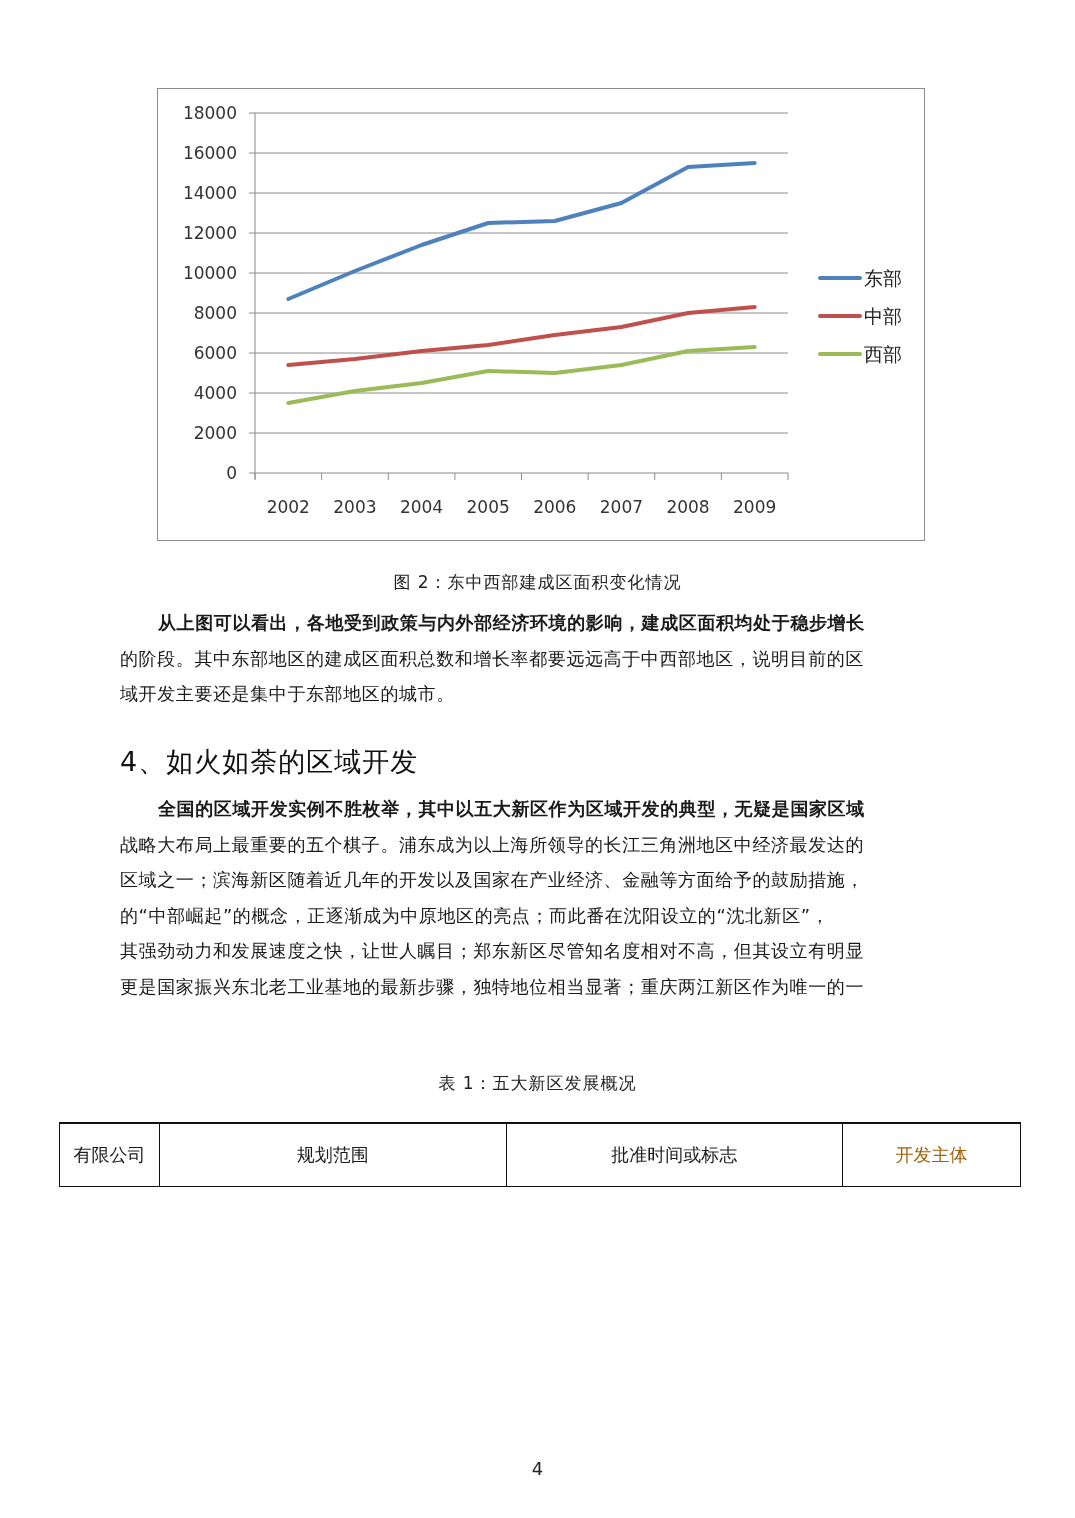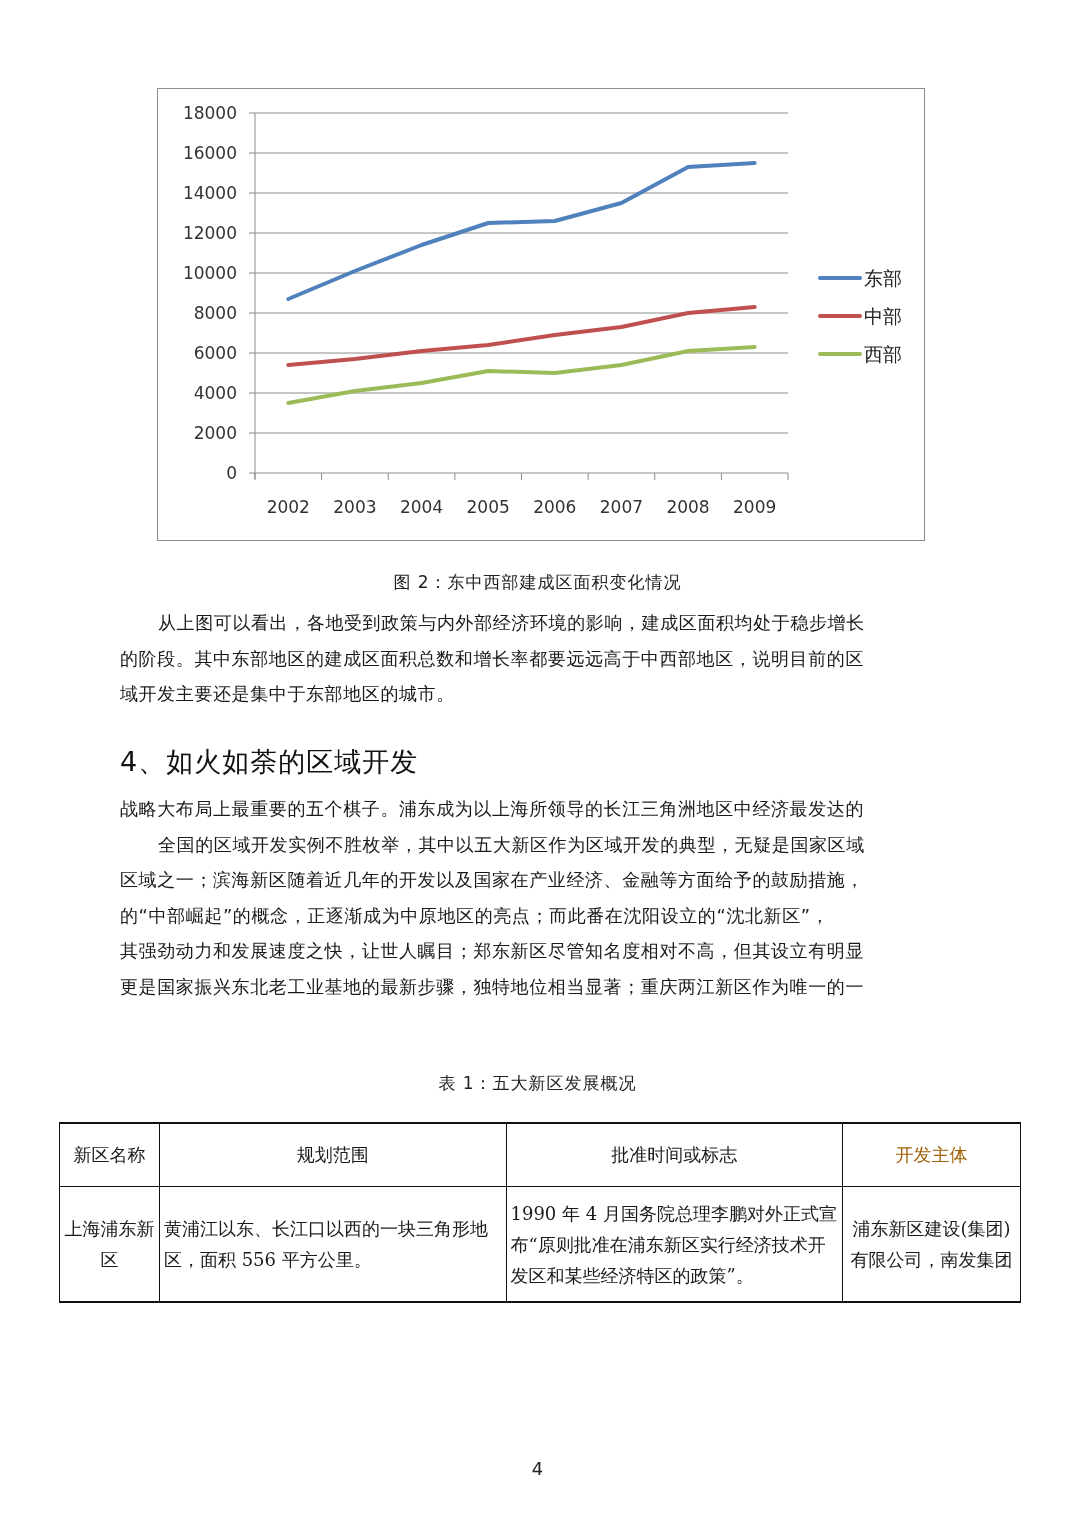--- a/index.html
+++ b/index.html
@@ -6,21 +6,21 @@
   body { width: 1075px; height: 1518px; position: relative; overflow: hidden;
          font-family: "DejaVu Sans", sans-serif; color: #1a1a1a; }
   .chart-frame { position: absolute; left: 157px; top: 88px; width: 768px; height: 453px;
                  border: 1px solid #8c8c8c; box-sizing: border-box; background: #fff; }
   .chart-frame svg { position: absolute; left: 0; top: 0; }
   .caption { position: absolute; left: 0; width: 1075px; text-align: center; font-size: 17px;
              color: #222; letter-spacing: 1px; margin-top: 12px; }
   .para { position: absolute; left: 120px; width: 840px; font-size: 18px; line-height: 35.5px;
           color: #1a1a1a; letter-spacing: 0.6px; text-align: justify; margin: 0; }
   .para .line { display: block; white-space: nowrap; }
-  .para .indent { padding-left: 38px; }
+  .para .indent { padding-left: 38px; font-weight: bold; }
   .heading { position: absolute; left: 120px; top: 744px; font-size: 27px; font-weight: normal;
              color: #111; letter-spacing: 1px; margin: 0; }
   table.main-table { position: absolute; left: 59px; top: 1122px; width: 962px;
                      border-collapse: collapse; font-family: "DejaVu Serif", serif; }
   table.main-table td, table.main-table th { border: 1.5px solid #111; font-size: 18px;
             color: #1a1a1a; padding: 0 4px; vertical-align: middle; font-weight: normal; }
   table.main-table th { height: 62px; text-align: center; font-family: "DejaVu Sans", sans-serif; }
   table.main-table th.serif { font-family: "DejaVu Serif", serif; color: #a16207; text-align: center; }
   table.main-table td { height: 114px; line-height: 31px; }
   table.main-table tr:first-child th { border-top-width: 2px; }
@@ -113,46 +113,40 @@
 
 <div class="para" style="top:605px;">
   <span class="line indent">从上图可以看出，各地受到政策与内外部经济环境的影响，建成区面积均处于稳步增长</span>
   <span class="line">的阶段。其中东部地区的建成区面积总数和增长率都要远远高于中西部地区，说明目前的区</span>
   <span class="line">域开发主要还是集中于东部地区的城市。</span>
 </div>
 
 <h2 class="heading">4、如火如荼的区域开发</h2>
 
 <div class="para" style="top:791px;">
+  <span class="line indent">全国的区域开发实例不胜枚举，其中以五大新区作为区域开发的典型，无疑是国家区域</span>
   <span class="line">战略大布局上最重要的五个棋子。浦东成为以上海所领导的长江三角洲地区中经济最发达的</span>
-  <span class="line indent">全国的区域开发实例不胜枚举，其中以五大新区作为区域开发的典型，无疑是国家区域</span>
   <span class="line">区域之一；滨海新区随着近几年的开发以及国家在产业经济、金融等方面给予的鼓励措施，</span>
   <span class="line">的“中部崛起”的概念，正逐渐成为中原地区的亮点；而此番在沈阳设立的“沈北新区”，</span>
   <span class="line">其强劲动力和发展速度之快，让世人瞩目；郑东新区尽管知名度相对不高，但其设立有明显</span>
   <span class="line">更是国家振兴东北老工业基地的最新步骤，独特地位相当显著；重庆两江新区作为唯一的一</span>
 </div>
 
 <div class="caption" style="top:1060px;">表 1：五大新区发展概况</div>
 
 <table class="main-table">
   <colgroup>
     <col style="width:100px">
     <col style="width:347px">
     <col style="width:337px">
     <col style="width:178px">
   </colgroup>
   <tbody>
       <tr>
-    <th>新区名称</th>
+    <th>有限公司</th>
     <th>规划范围</th>
     <th>批准时间或标志</th>
     <th class="serif">开发主体</th>
-  </tr>
-  <tr>
-    <td class="c-center">上海浦东新区</td>
-    <td class="c-left">黄浦江以东、长江口以西的一块三角形地区，面积 556 平方公里。</td>
-    <td class="c-left">1990 年 4 月国务院总理李鹏对外正式宣布“原则批准在浦东新区实行经济技术开发区和某些经济特区的政策”。</td>
-    <td class="c-center">浦东新区建设(集团)有限公司，南发集团</td>
   </tr>
 </tbody>
   </table>
 
 <div class="page-number">4</div>
 
 </body></html>

